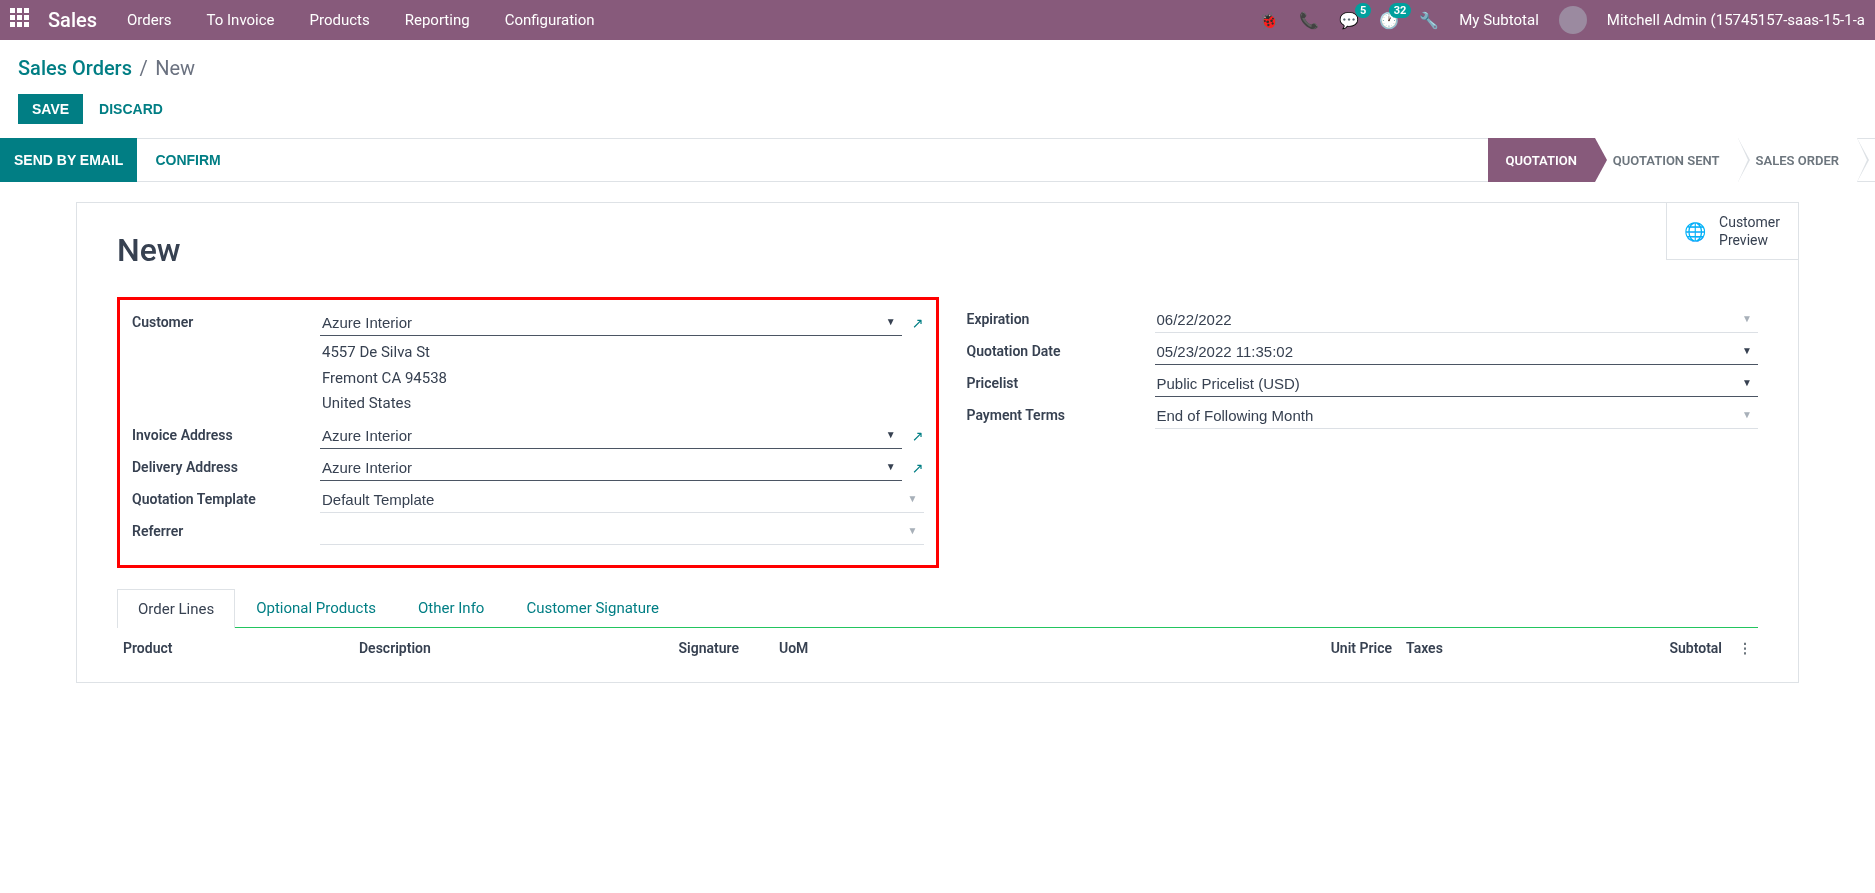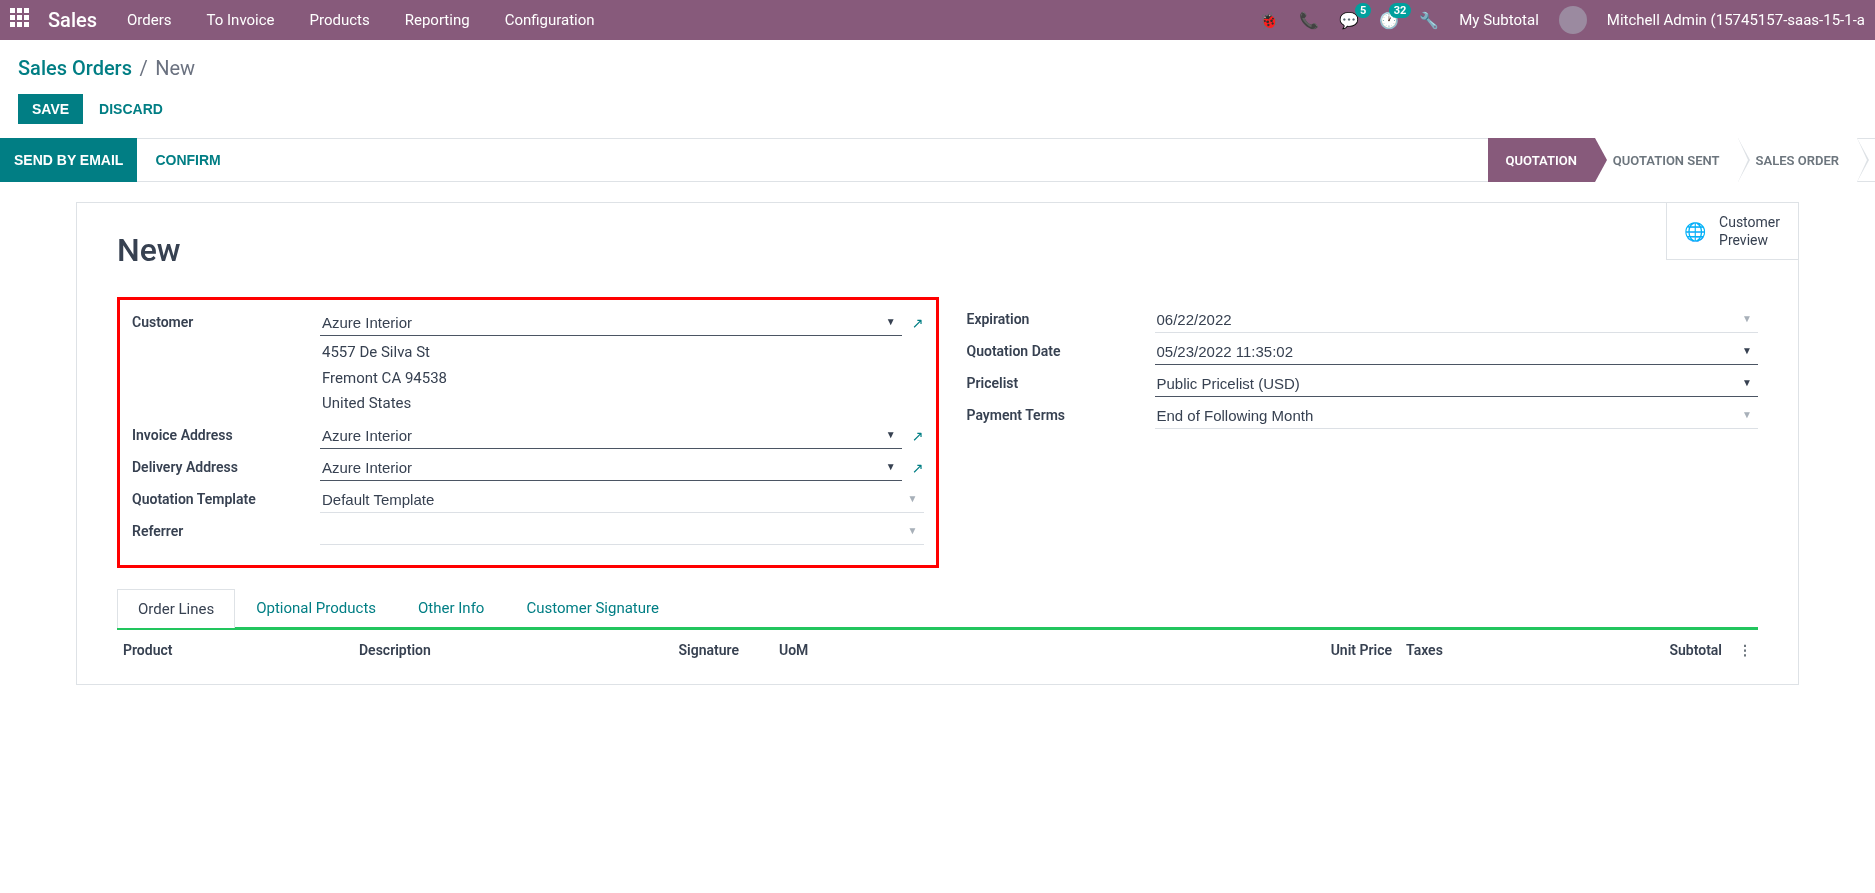--- a/index.html
+++ b/index.html
@@ -53,21 +53,21 @@
 .form-row { display: flex; align-items: flex-start; margin-bottom: 6px; }
 .form-label { width: 188px; font-weight: 600; color: #374151; padding-top: 4px; font-size: 14px; }
 .form-field { flex: 1; position: relative; }
 .field-input { width: 100%; border: none; border-bottom: 1px solid #4b5563; padding: 4px 24px 4px 2px; font-size: 15px; color: #374151; background: transparent; }
 .field-input.light { border-bottom: 1px solid #dce0e5; }
 .field-caret { position: absolute; right: 6px; top: 6px; font-size: 10px; color: #374151; pointer-events: none; }
 .field-caret.light { color: #a8b0b9; }
 .ext-link { color: #017E84; margin-left: 10px; cursor: pointer; font-size: 14px; }
 .addr-block { font-size: 15px; color: #374151; line-height: 1.7; margin-top: 4px; padding-left: 2px; }
 
-.tabs { display: flex; border-bottom: 3px solid #22c55e; margin-top: 20px; }
+.tabs { display: flex; border-bottom: 1px solid #22c55e; margin-top: 20px; }
 .tab { padding: 10px 20px; border: 1px solid transparent; border-bottom: none; cursor: pointer; color: #017E84; font-size: 15px; background: #fff; }
 .tab.active { border-color: #dee2e6; color: #374151; position: relative; top: 1px; background: #fff; }
 
 .table-head { display: flex; padding: 12px 6px; font-weight: 600; font-size: 14px; color: #374151; }
 .th-product { width: 236px; }
 .th-desc { width: 280px; }
 .th-qty { width: 100px; text-align: right; }
 .th-uom { width: 100px; padding-left: 40px; }
 .th-spacer { flex: 1; }
 .th-price { width: 100px; text-align: right; }

